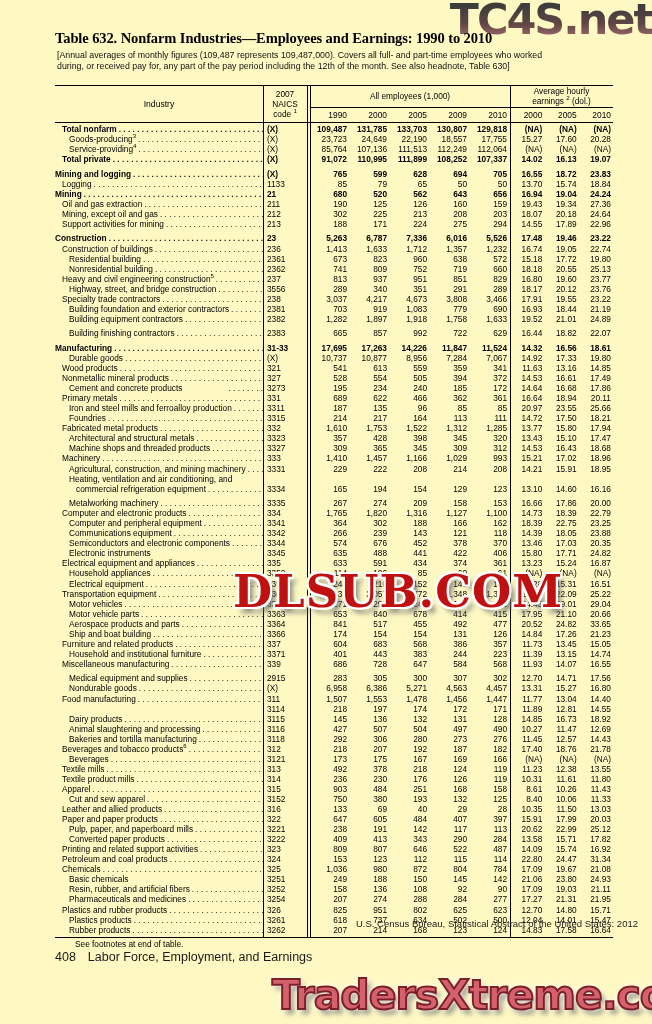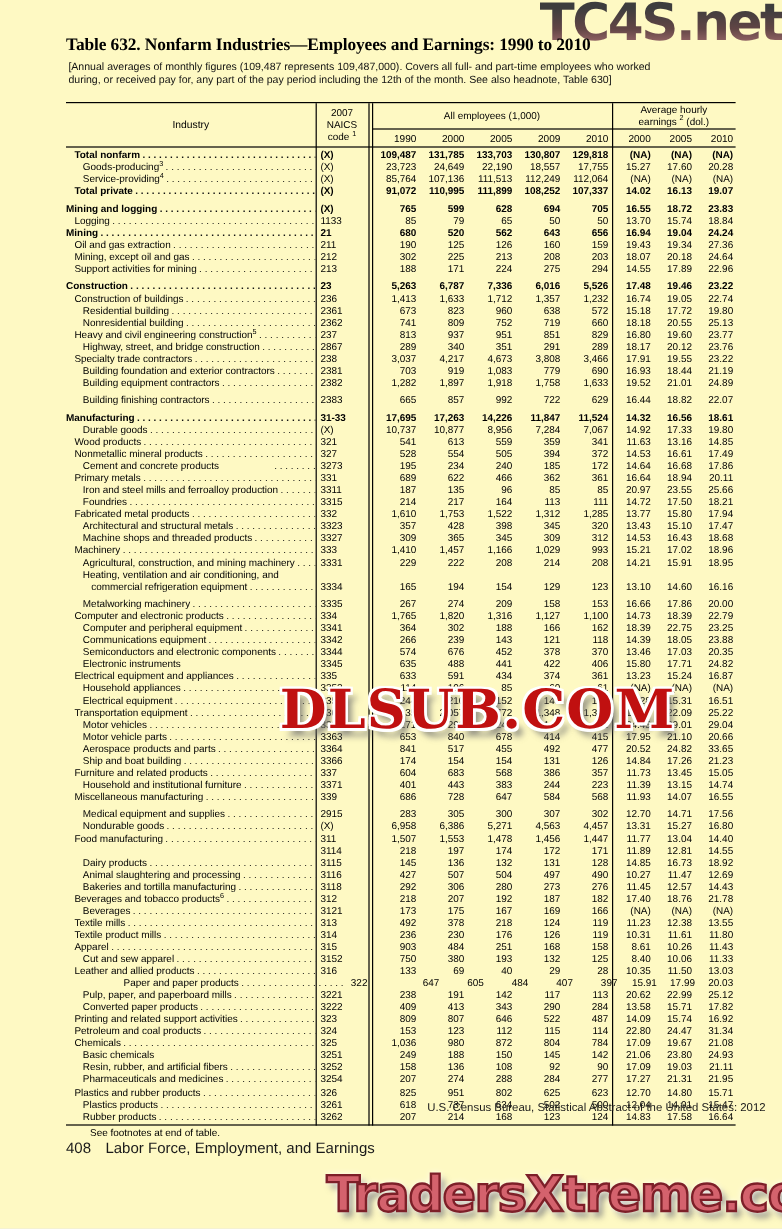--- a/index.html
+++ b/index.html
@@ -330,21 +330,21 @@
     <span class="ev">829</span>
     <span class="hv">16.80</span>
     <span class="hv">19.60</span>
     <span class="hv">23.77</span>
   </div>
         <div class="r">
     <span class="lbl" style="padding-left: 14px;">
             <span class="lt">Highway, street, and bridge construction</span>
             <span class="lead"> . . . . . . . . . . . . . . . . . . . . . . . . . . . . . . . . . . . . . . . . . . . . . . . . . . . . . . . . . . . . . . . . . . . . . . . . . . . . . . . .</span>
           </span>
-    <span class="naics">2867</span>
+    <span class="naics">3556</span>
     <span class="ev">289</span>
     <span class="ev">340</span>
     <span class="ev">351</span>
     <span class="ev">291</span>
     <span class="ev">289</span>
     <span class="hv">18.17</span>
     <span class="hv">20.12</span>
     <span class="hv">23.76</span>
   </div>
         <div class="r">
@@ -1091,21 +1091,21 @@
     <span class="ev">133</span>
     <span class="ev">69</span>
     <span class="ev">40</span>
     <span class="ev">29</span>
     <span class="ev">28</span>
     <span class="hv">10.35</span>
     <span class="hv">11.50</span>
     <span class="hv">13.03</span>
   </div>
         <div class="r">
-    <span class="lbl" style="padding-left: 7px; margin-left: 41px;">
+    <span class="lbl" style="padding-left: 7px;">
             <span class="lt">Paper and paper products</span>
             <span class="lead"> . . . . . . . . . . . . . . . . . . . . . . . . . . . . . . . . . . . . . . . . . . . . . . . . . . . . . . . . . . . . . . . . . . . . . . . . . . . . . . . .</span>
           </span>
     <span class="naics">322</span>
     <span class="ev">647</span>
     <span class="ev">605</span>
     <span class="ev">484</span>
     <span class="ev">407</span>
     <span class="ev">397</span>
     <span class="hv">15.91</span>

